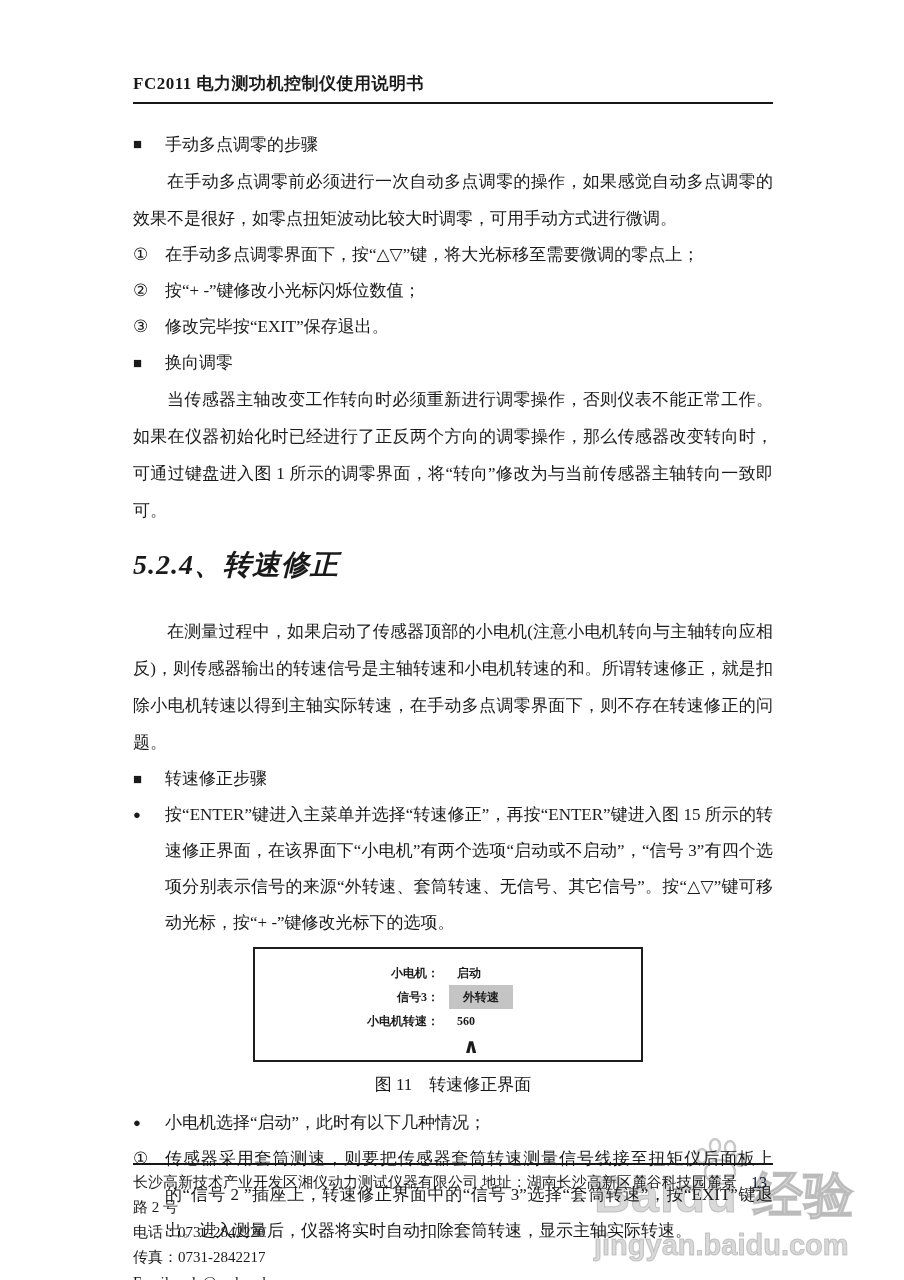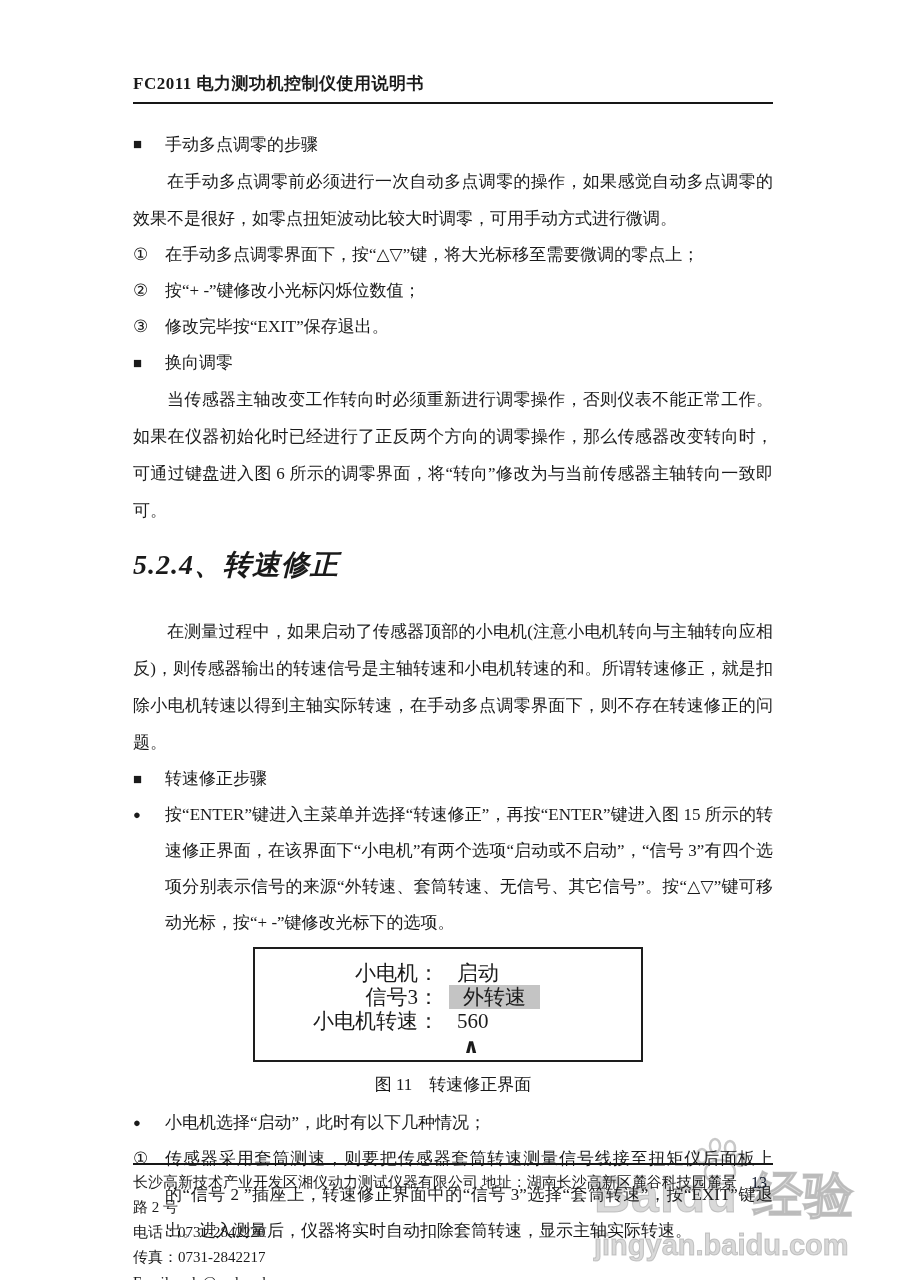--- a/index.html
+++ b/index.html
@@ -35,21 +35,21 @@
     font-size:28px;font-weight:bold;line-height:40px;
     margin-top:16px;letter-spacing:1px;font-style:italic;
   }
   .after-heading{margin-top:28px;}
 
   
   .figure-box{
     width:362px;height:99px;margin-left:120px;margin-top:6px;
     border:2px solid #1d1d1d;padding:12px 12px 0 12px;
   }
-  .fig-row{display:flex;font-size:21px;font-weight:normal;line-height:24px;}
+  .fig-row{display:flex;font-size:12px;font-weight:bold;line-height:24px;}
   .fig-label{flex:0 0 172px;text-align:right;}
   .fig-value{margin-left:18px;}
   .fig-value.hl{background:#c4c4c4;padding:0 14px;margin-left:10px;}
   .fig-cursor{font-size:20px;font-weight:bold;text-align:left;
               padding-left:196px;line-height:26px;}
   .fig-caption{text-align:center;font-size:17px;line-height:25px;margin-top:10px;}
 
   .after-caption{margin-top:8px;}
 
   
@@ -124,21 +124,21 @@
     <div class="body-text tight marker-line">
       <span class="marker circled">③</span>
       <span class="mtext">修改完毕按“EXIT”保存退出。</span>
     </div>
 
     <div class="body-text tight marker-line">
       <span class="marker sq">■</span>
       <span class="mtext">换向调零</span>
     </div>
 
-    <p class="body-text para">当传感器主轴改变工作转向时必须重新进行调零操作，否则仪表不能正常工作。如果在仪器初始化时已经进行了正反两个方向的调零操作，那么传感器改变转向时，可通过键盘进入图 6 所示的调零界面，将“转向”修改为与当前传感器主轴转向一致即可。</p>
+    <p class="body-text para">当传感器主轴改变工作转向时必须重新进行调零操作，否则仪表不能正常工作。如果在仪器初始化时已经进行了正反两个方向的调零操作，那么传感器改变转向时，可通过键盘进入图 1 所示的调零界面，将“转向”修改为与当前传感器主轴转向一致即可。</p>
 
     <h2 class="section-heading" style="margin:16px 0 0 0;">5.2.4、转速修正</h2>
 
     <p class="body-text para after-heading">在测量过程中，如果启动了传感器顶部的小电机(注意小电机转向与主轴转向应相反)，则传感器输出的转速信号是主轴转速和小电机转速的和。所谓转速修正，就是扣除小电机转速以得到主轴实际转速，在手动多点调零界面下，则不存在转速修正的问题。</p>
 
     <div class="body-text tight marker-line">
       <span class="marker sq">■</span>
       <span class="mtext">转速修正步骤</span>
     </div>
 

